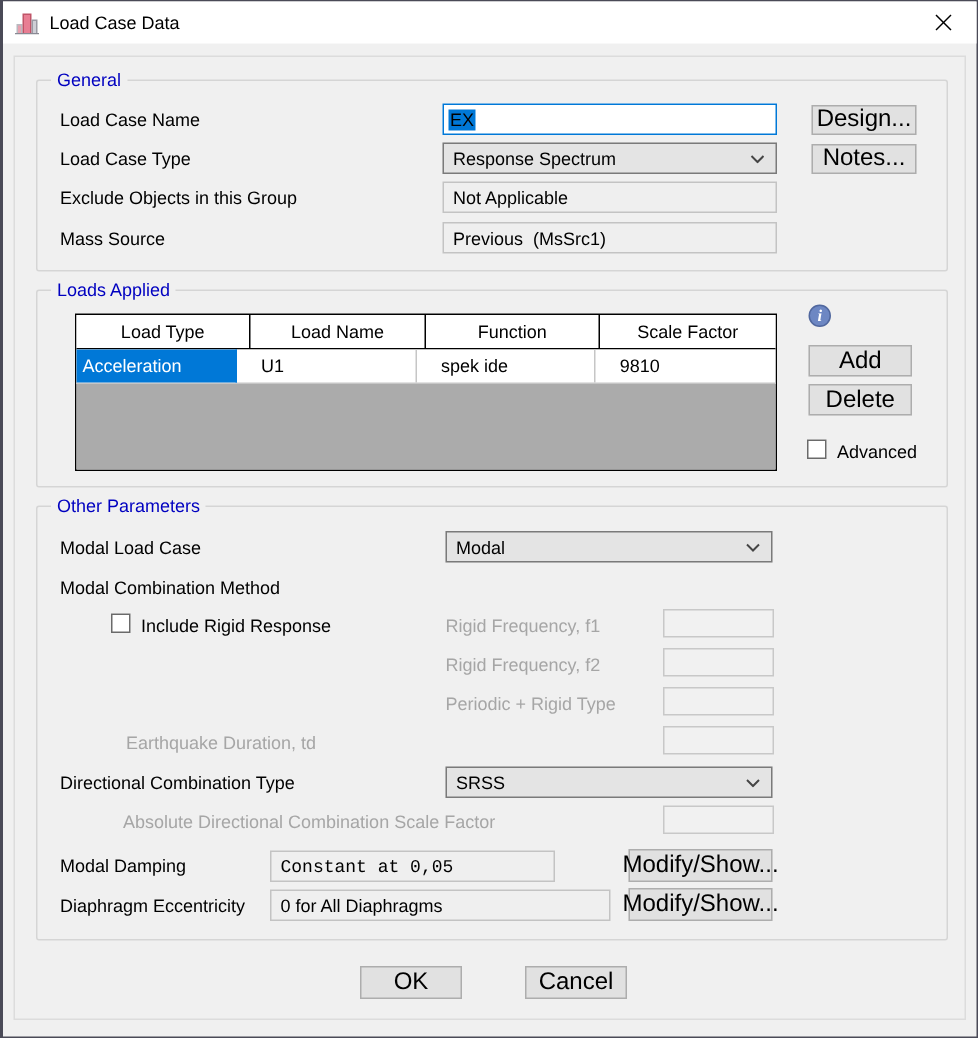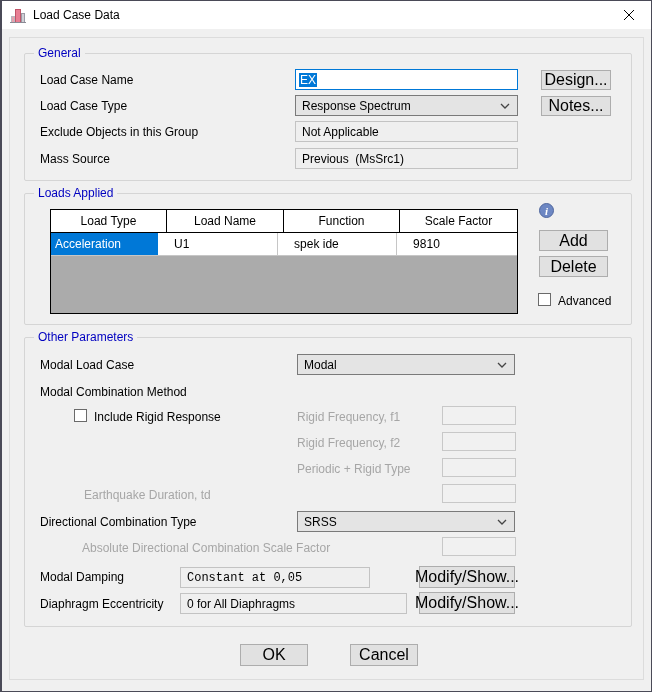--- a/index.html
+++ b/index.html
@@ -40,21 +40,21 @@
     position:absolute;color:#0000c0;background:#f0f0f0;padding:0 4px;
     line-height:12px;
   }
   
   .lbl{position:absolute;line-height:14px;white-space:pre;}
   .lbl-dis{position:absolute;line-height:14px;color:#a6a6a6;white-space:pre;}
   .textbox-focused{
     position:absolute;background:#fff;border:1px solid #0078d7;
     box-sizing:border-box;display:flex;align-items:center;padding-left:3px;
   }
-  .sel-text{background:#0078d7;color:#ffffff;padding:0 1px;white-space:pre;}
+  .sel-text{background:#0078d7;color:#000000;padding:0 1px;white-space:pre;}
   .combo{
     position:absolute;background:#e4e4e4;border:1px solid #7a7a7a;
     box-sizing:border-box;display:flex;align-items:center;padding-left:6px;
     cursor:default;
   }
   .combo .chev{position:absolute;right:7px;top:50%;margin-top:-3px;line-height:0;}
   .readonly{
     position:absolute;background:#efefef;border:1px solid #c3c3c3;
     box-sizing:border-box;display:flex;align-items:center;padding-left:6px;
     white-space:pre;

